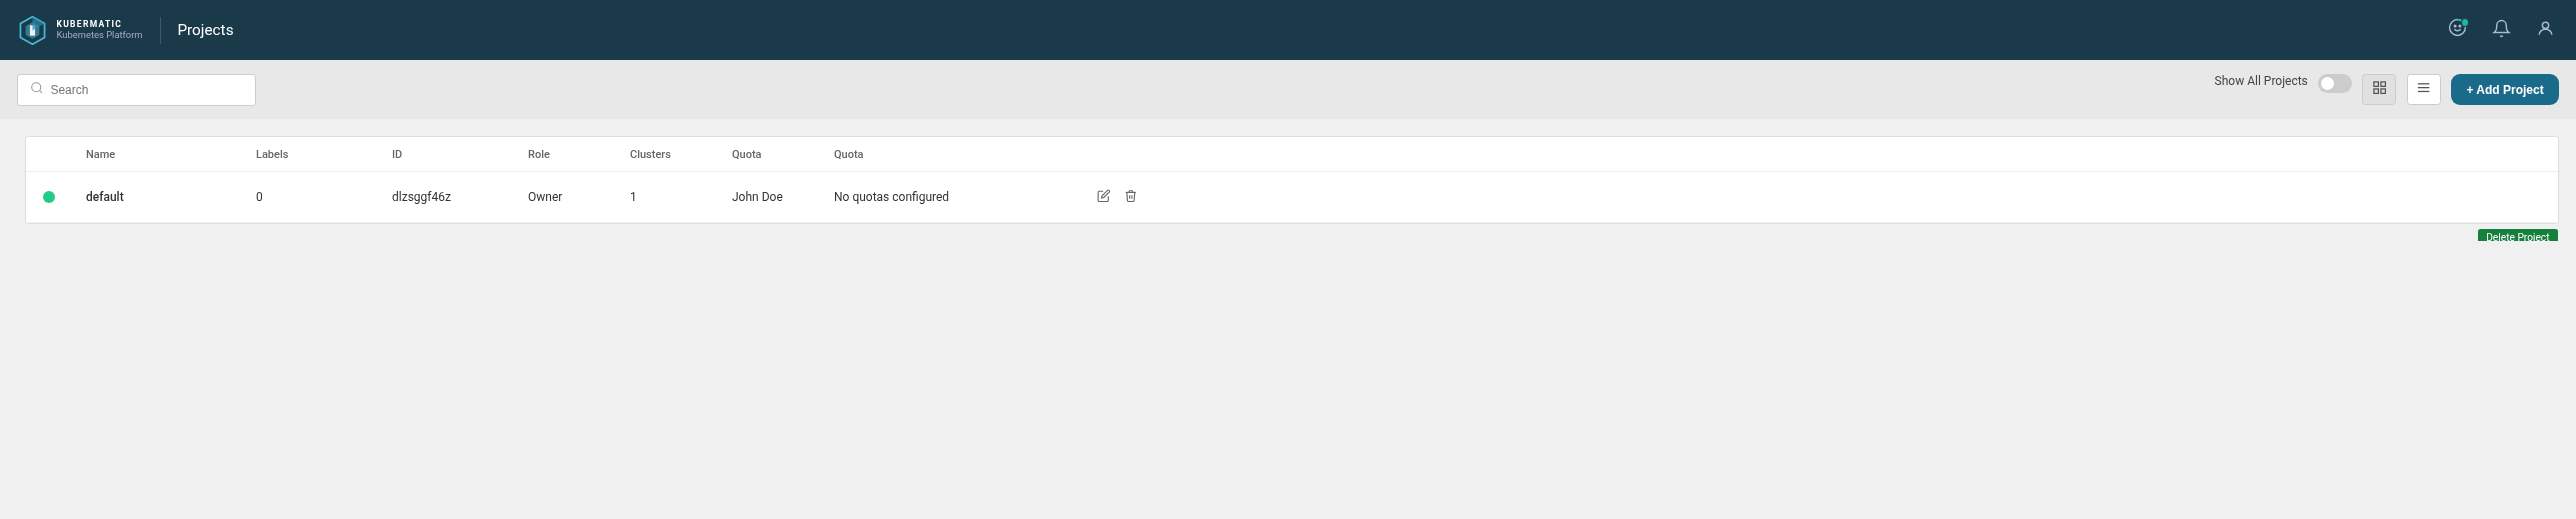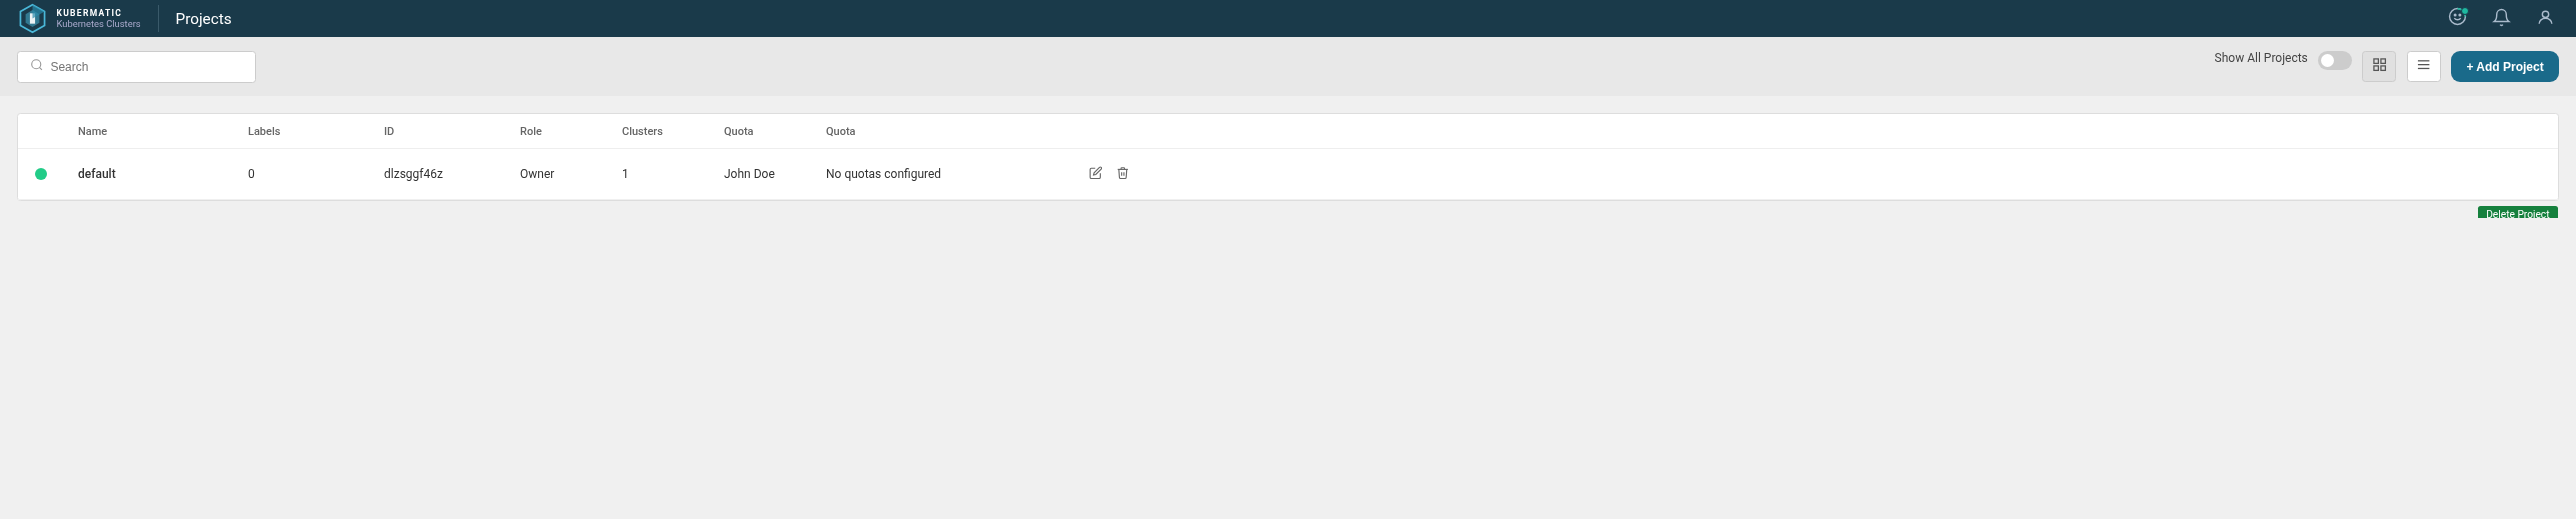--- a/index.html
+++ b/index.html
@@ -6,21 +6,21 @@
     body {
       font-family: -apple-system, BlinkMacSystemFont, 'Segoe UI', Roboto, sans-serif;
       background: #f0f0f0;
       font-size: 12px;
       color: #333;
     }
 
     
     .header {
       background: #1a3a4a;
-      height: 37px;
+      height: 60px;
       display: flex;
       align-items: center;
       padding: 0 17px;
       justify-content: space-between;
       gap: 12px;
     }
     .header-left {
       display: flex;
       align-items: center;
       gap: 13.6px;
@@ -168,20 +168,21 @@
       font-weight: 700;
       cursor: pointer;
       display: flex;
       align-items: center;
       gap: 5.1px;
     }
 
     
     .main {
       padding: 17px;
+      margin-left: 8px;
     }
     .table-card {
       background: #fff;
       border-radius: 3.4px;
       border: 0.9px solid #ddd;
       overflow: visible;
     }
     .table-header {
       display: grid;
       grid-template-columns: 43px 170px 136px 136px 102px 102px 102px 239px 68px;
@@ -247,21 +248,21 @@
     <div class="logo-area">
 
       <svg class="logo-icon" viewBox="0 0 36 36" xmlns="http://www.w3.org/2000/svg">
         <polygon points="18,2 32,10 32,26 18,34 4,26 4,10" fill="none" stroke="#4ab8d8" stroke-width="2"></polygon>
         <polygon points="18,8 26,13 26,23 18,28 10,23 10,13" fill="#4ab8d8" opacity="0.5"></polygon>
         <rect x="15" y="12" width="6" height="12" fill="#fff" opacity="0.9"></rect>
         <polygon points="18,2 32,10 18,18" fill="#2a8aaa" opacity="0.7"></polygon>
       </svg>
       <div class="logo-text">
         <span class="logo-text-top">KUBERMATIC</span>
-        <span class="logo-text-bottom">Kubernetes Clusters</span>
+        <span class="logo-text-bottom">Kubernetes Platform</span>
       </div>
     </div>
     <div class="header-divider"></div>
     <span class="header-title">Projects</span>
   </div>
   <div class="header-right">
     <button class="header-icon-btn">
       <span style="font-size:17px; color:#aac;">
         
         <svg width="19" height="19" viewBox="0 0 24 24" fill="none" stroke="#aabbcc" stroke-width="1.8">

